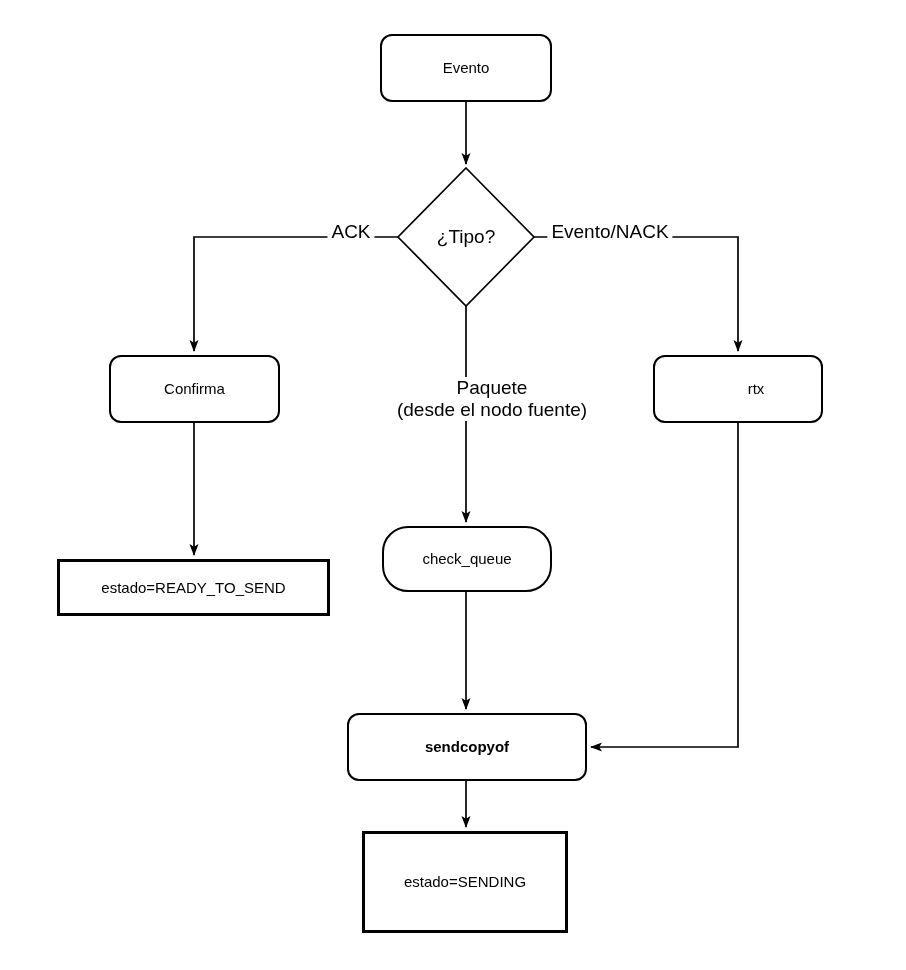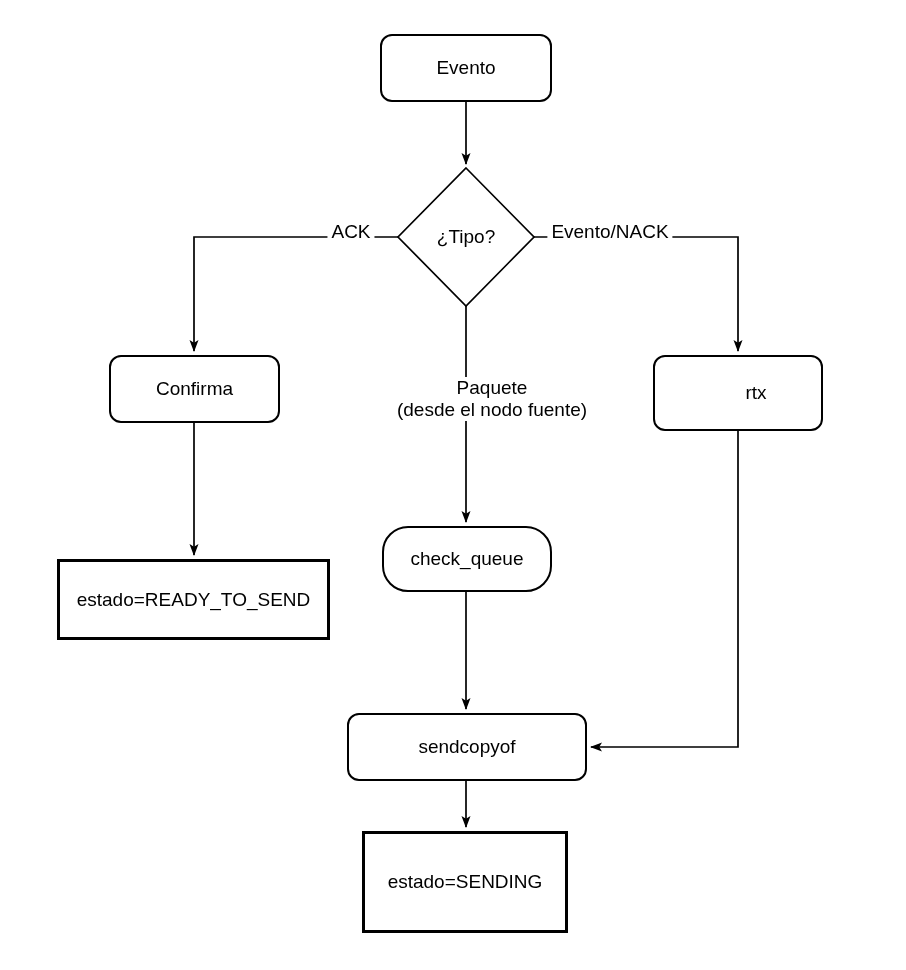--- a/index.html
+++ b/index.html
@@ -34,21 +34,21 @@
     stroke-width: 1.7;
   }
   .node {
     position: absolute;
     box-sizing: border-box;
     display: flex;
     align-items: center;
     justify-content: center;
     background: #ffffff;
     border: 2px solid #000000;
-    font-size: 19px;
+    font-size: 15px;
     line-height: 22px;
     text-align: center;
     white-space: nowrap;
   }
   .node.rounded {
     border-radius: 12px;
   }
   .node.state {
     border-width: 3.5px;
     border-radius: 0;
@@ -108,33 +108,33 @@
 
   <div class="edge-label" style="left:466px; top:399px;margin-left:26px;">
     <div>Paquete</div>
     <div>(desde el nodo fuente)</div>
   </div>
 
   <div class="node rounded" style="left:109px; top:355px; width:171px; height:68px;text-align:right;">
     <span>Confirma</span>
   </div>
 
-  <div class="node rounded" style="left:653px; top:355px; width:170px; height:76px;padding-left:36px;">
+  <div class="node rounded" style="left:653px; top:355px; width:170px; height:68px;padding-left:36px;">
     <span>rtx</span>
   </div>
 
-  <div class="node state" style="left:57px; top:559px; width:273px; height:81px;">
+  <div class="node state" style="left:57px; top:559px; width:273px; height:57px;">
     <span>estado=READY_TO_SEND</span>
   </div>
 
   <div class="node rounded" style="left:382px; top:526px; width:170px; height:66px;border-radius:26px;">
     <span>check_queue</span>
   </div>
 
-  <div class="node rounded" style="left:347px; top:713px; width:240px; height:68px;">
+  <div class="node rounded" style="left:347px; top:713px; width:240px; height:68px;font-weight:bold;">
     <span>sendcopyof</span>
   </div>
 
   <div class="node state" style="left:362px; top:831px; width:206px; height:102px;">
     <span>estado=SENDING</span>
   </div>
 
 </div>
 
 </body></html>

